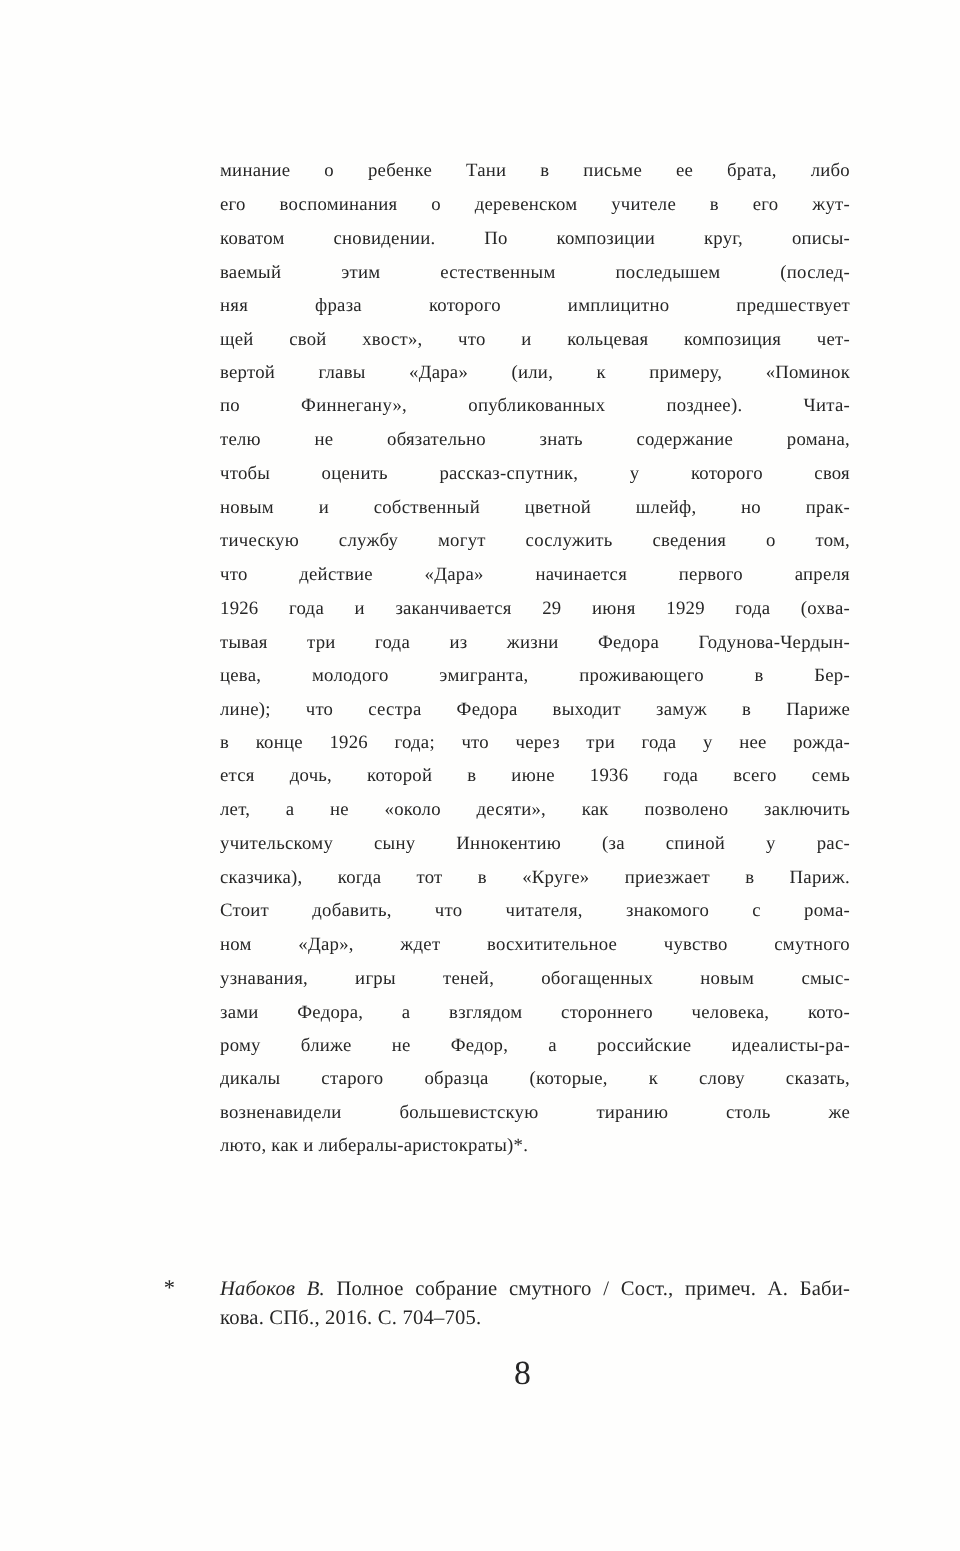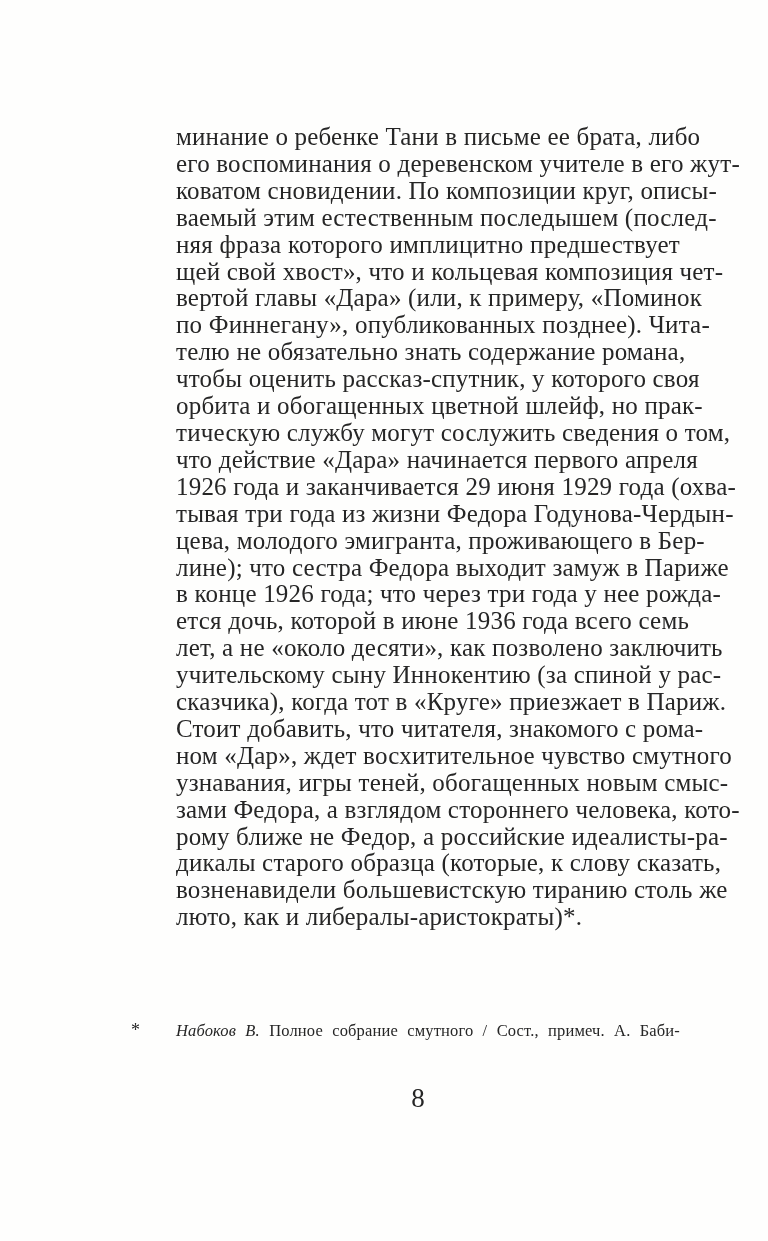--- a/index.html
+++ b/index.html
@@ -17,21 +17,21 @@
   }
   .page {
     position: absolute;
     inset: 0;
   }
   .body-text {
     position: absolute;
     left: 176px;
     top: 124px;
     width: 504px;
-    font-size: 25px;
+    font-size: 15px;
     line-height: 26.9px;
     letter-spacing: 0.2px;
   }
   .text-line {
     white-space: nowrap;
     text-align: justify;
     text-align-last: justify;
     hyphens: none;
   }
   .text-line.last-line {
@@ -88,21 +88,21 @@
     <div class="text-line">минание о ребенке Тани в письме ее брата, либо</div>
     <div class="text-line">его воспоминания о деревенском учителе в его жут-</div>
     <div class="text-line">коватом сновидении. По композиции круг, описы-</div>
     <div class="text-line">ваемый этим естественным последышем (послед-</div>
     <div class="text-line">няя фраза которого имплицитно предшествует</div>
     <div class="text-line">щей свой хвост», что и кольцевая композиция чет-</div>
     <div class="text-line">вертой главы «Дара» (или, к примеру, «Поминок</div>
     <div class="text-line">по Финнегану», опубликованных позднее). Чита-</div>
     <div class="text-line">телю не обязательно знать содержание романа,</div>
     <div class="text-line">чтобы оценить рассказ-спутник, у которого своя</div>
-    <div class="text-line">орбита и обогащенных цветной шлейф, но прак-</div>
+    <div class="text-line">новым и собственный цветной шлейф, но прак-</div>
     <div class="text-line">тическую службу могут сослужить сведения о том,</div>
     <div class="text-line">что действие «Дара» начинается первого апреля</div>
     <div class="text-line">1926 года и заканчивается 29 июня 1929 года (охва-</div>
     <div class="text-line">тывая три года из жизни Федора Годунова-Чердын-</div>
     <div class="text-line">цева, молодого эмигранта, проживающего в Бер-</div>
     <div class="text-line">лине); что сестра Федора выходит замуж в Париже</div>
     <div class="text-line">в конце 1926 года; что через три года у нее рожда-</div>
     <div class="text-line">ется дочь, которой в июне 1936 года всего семь</div>
     <div class="text-line">лет, а не «около десяти», как позволено заключить</div>
     <div class="text-line">учительскому сыну Иннокентию (за спиной у рас-</div>
@@ -114,18 +114,19 @@
     <div class="text-line">рому ближе не Федор, а российские идеалисты-ра-</div>
     <div class="text-line">дикалы старого образца (которые, к слову сказать,</div>
     <div class="text-line">возненавидели большевистскую тиранию столь же</div>
     <div class="text-line last-line">люто, как и либералы-аристократы)*.</div>
   </div>
 
   <div class="footnote">
     <span class="footnote-marker">*</span>
     <div class="footnote-text">
       <div class="footnote-line justified"><span class="footnote-author">Набоков В.</span><span> Полное собрание смутного / Сост., примеч. А. Баби-</span></div>
+      <div class="footnote-line">кова. СПб., 2016. С. 704–705.</div>
     </div>
   </div>
 
   <div class="page-number">8</div>
 
 </div>
 
 </body></html>

